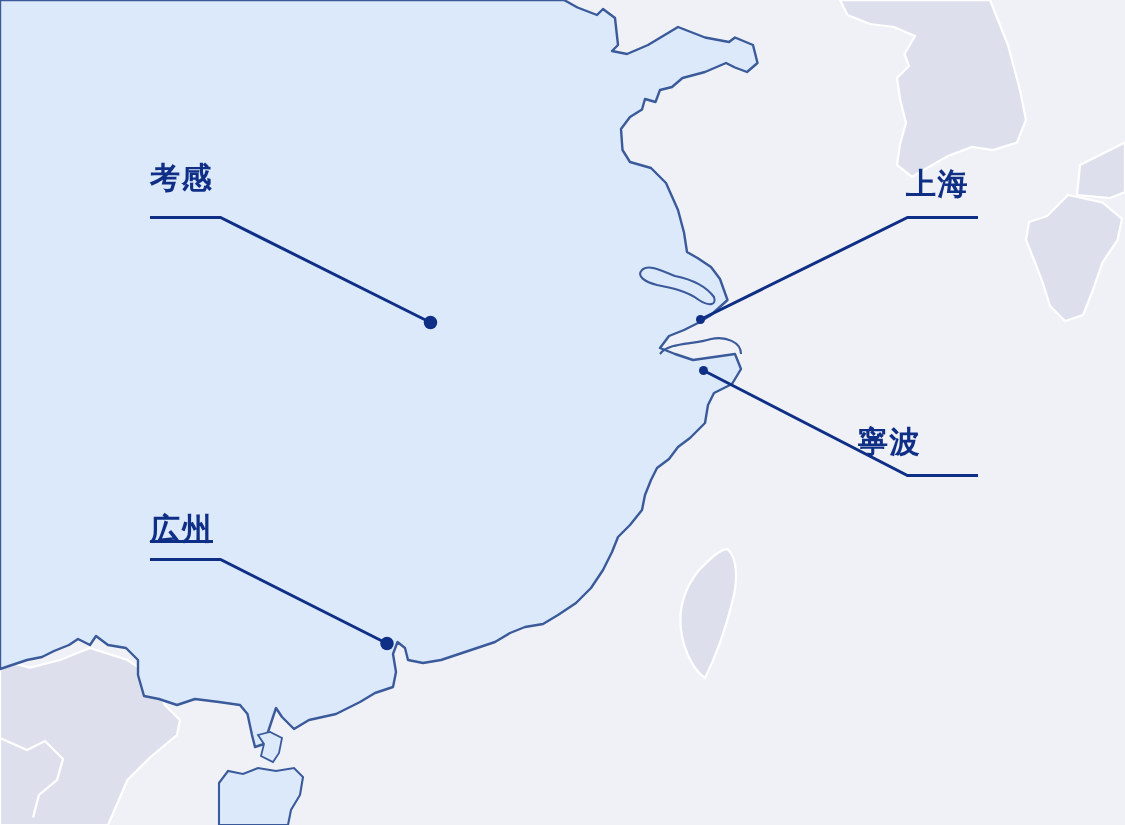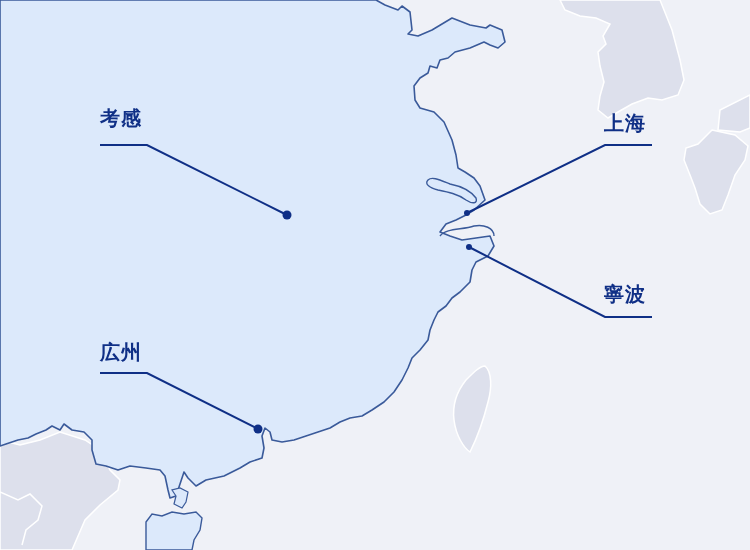--- a/index.html
+++ b/index.html
@@ -51,15 +51,15 @@
     <polyline points="100,373 147,373 258,429" fill="none" stroke="#0f2f86" stroke-width="2"></polyline>
 
     <circle cx="287" cy="215" r="4.5" fill="#0f2f86"></circle>
     <circle cx="467" cy="213" r="3" fill="#0f2f86"></circle>
     <circle cx="469" cy="247" r="3" fill="#0f2f86"></circle>
     <circle cx="258" cy="429" r="4.5" fill="#0f2f86"></circle>
   </svg>
 
   <div class="label" style="left:100px; top:108px;">考感</div>
   <div class="label" style="left:604px; top:113px;font-family:Liberation Serif, serif;">上海</div>
-  <div class="label" style="left:604px; top:284px;">寧波</div>
-  <div class="label" style="left:100px; top:342px;">広州</div>
+  <div class="label" style="left:572px; top:284px;">寧波</div>
+  <div class="label" style="left:100px; top:342px;text-decoration:underline;">広州</div>
 </div>
 
 </body></html>

